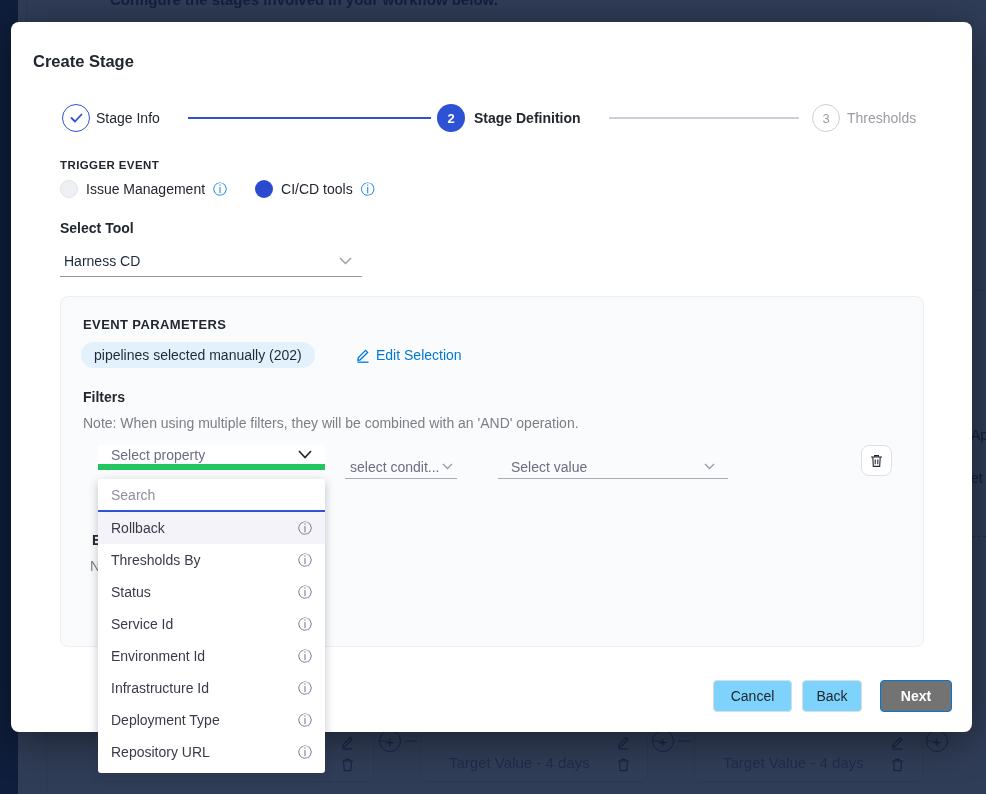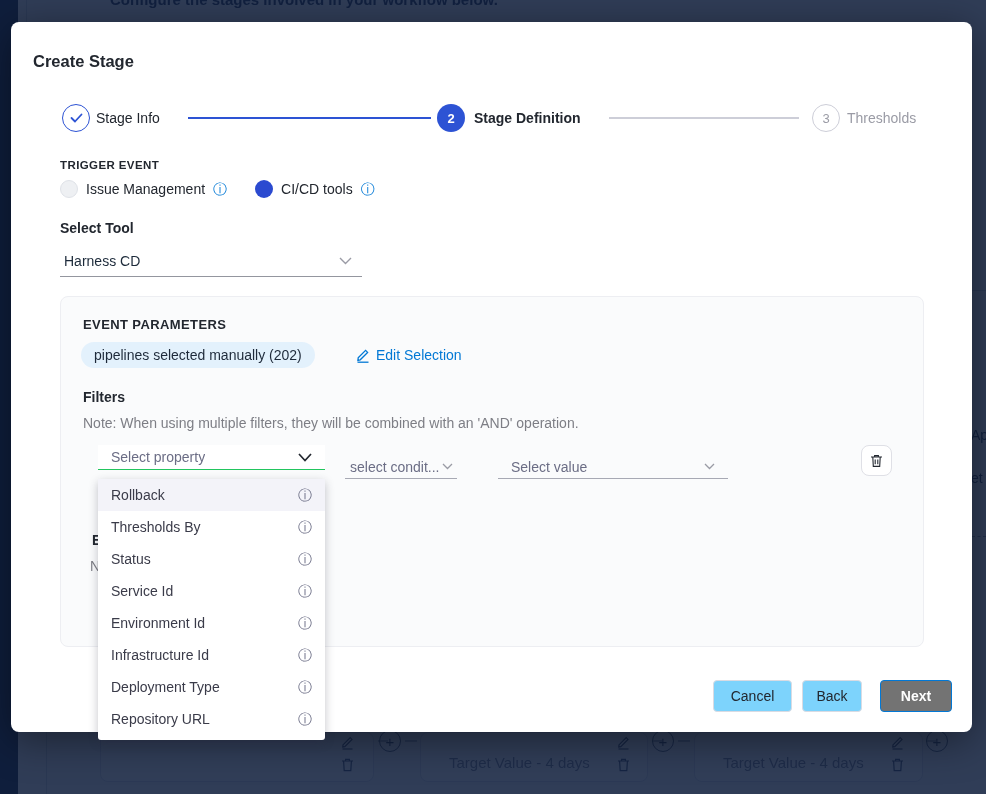--- a/index.html
+++ b/index.html
@@ -65,21 +65,21 @@
   
   .panel { position:absolute; left:49px; top:274px; width:864px; height:351px; background:#fafbfc; border:1px solid #edeef2; border-radius:8px; }
   .panel-heading { position:absolute; left:22px; top:20px; font-size:13px; font-weight:bold; letter-spacing:.4px; color:#22272f; }
   .chip { position:absolute; left:20px; top:45px; height:26px; border-radius:13px; background:#e3f1fc; padding:0 13px; display:flex; align-items:center; font-size:14px; color:#1e2a3a; }
   .edit-link { position:absolute; left:295px; top:50px; display:flex; align-items:center; gap:6px; color:#0278d5; font-size:14px; cursor:pointer; }
   .filters-heading { position:absolute; left:22px; top:92px; font-size:14px; font-weight:bold; color:#22272f; }
   .filters-note { position:absolute; left:22px; top:118px; font-size:14px; color:#7d7e85; }
 
   .combo { position:absolute; display:flex; align-items:center; }
   .combo-text { font-size:14px; color:#6b6d85; white-space:nowrap; overflow:hidden; }
-  .combo-prop { left:37px; top:148px; width:227px; height:25px; background:#fff; border-bottom:1px solid #22c55e; }
+  .combo-prop { left:37px; top:148px; width:227px; height:25px; background:#fff; border-bottom:6px solid #22c55e; }
   .combo-prop .combo-text { margin-left:13px; }
   .combo-cond { left:284px; top:158px; width:112px; height:24px; border-bottom:1px solid #a7a9b4;text-align:right; }
   .combo-cond .combo-text { margin-left:5px; }
   .combo-val { left:437px; top:158px; width:230px; height:24px; border-bottom:1px solid #a7a9b4; }
   .combo-val .combo-text { margin-left:13px; }
   .combo .chev { position:absolute; right:10px; }
   .trash-btn { position:absolute; left:800px; top:148px; width:31px; height:31px; background:#fff; border:1px solid #dfe0e6; border-radius:8px; display:flex; align-items:center; justify-content:center; color:#22272f; cursor:pointer; }
 
   .exec-frag-heading { position:absolute; left:31px; top:235px; font-size:14px; font-weight:bold; color:#22272f; }
   .exec-frag-n { position:absolute; left:29px; top:261px; font-size:14px; color:#7d7e85; }
@@ -280,20 +280,23 @@
           <svg width="13" height="14" viewBox="0 0 13 14">
               <path d="M1 3h11 M4.6 3V1.6h3.8V3 M2.8 3l.5 9.4h6.4L10.2 3 M5.2 5.4v4.8 M7.8 5.4v4.8" fill="none" stroke="#22272f" stroke-width="1.1"></path>
             </svg>
         </span>
       </div>
 
       <div class="exec-frag-heading">E</div>
       <div class="exec-frag-n">N</div>
 
       <div class="dropdown">
+        <div class="dd-search">
+          <input type="text" placeholder="Search" style="">
+        </div>
         <div class="dd-item hover">
           <span class="dd-item-label">Rollback</span>
           <span class="ico-info info-gray">ⓘ</span>
         </div>
         <div class="dd-item">
           <span class="dd-item-label">Thresholds By</span>
           <span class="ico-info info-gray">ⓘ</span>
         </div>
         <div class="dd-item">
           <span class="dd-item-label">Status</span>

